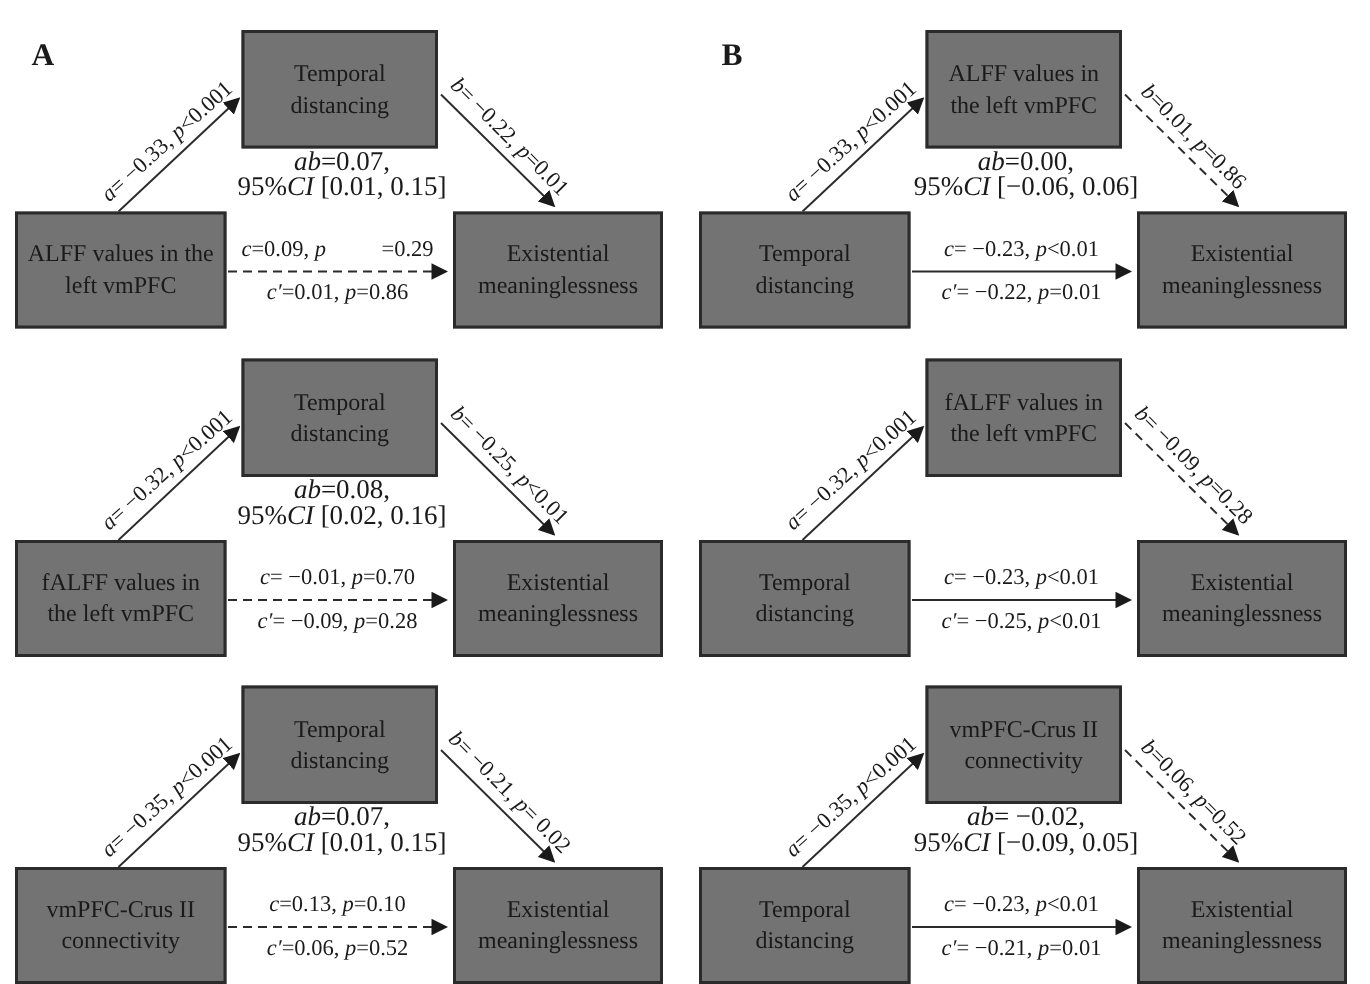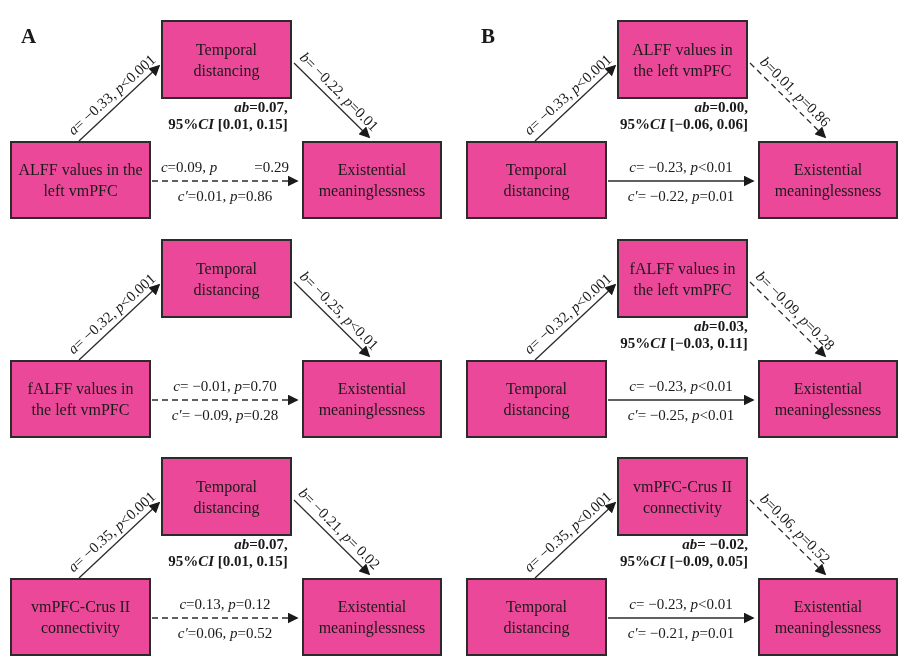--- a/index.html
+++ b/index.html
@@ -25,21 +25,21 @@
   .r0 { top: 0; }   .r1 { top: 219px; } .r2 { top: 437px; }
 
   .arrows { position: absolute; left: 0; top: 0; }
   .ln { stroke: #2b2b2b; stroke-width: 1.3; fill: none; }
   line.dashed { stroke-dasharray: 6 4; }
   .ah-path { fill: #1a1a1a; }
 
   .box {
     position: absolute;
     box-sizing: border-box;
-    background: #ec4899;
+    background: #737373;
     border: 2px solid #2b2b2b;
     display: flex;
     align-items: center;
     justify-content: center;
     text-align: center;
     font-size: 16px;
     line-height: 21px;
     padding: 2px 6px;
   }
   .med  { left: 161px; top: 20px;  width: 131px; height: 79px; }
@@ -48,25 +48,24 @@
 
   .stat { position: absolute; font-size: 15px; white-space: nowrap; }
   .a-lbl  { left: 112px; top: 95px;  transform: translate(-50%,-50%) rotate(-42deg); }
   .b-lbl  { left: 339px; top: 92px;  transform: translate(-50%,-50%) rotate(45deg); }
   .c-lbl  { left: 225px; top: 167px; transform: translate(-50%,-50%); }
   .cp-lbl { left: 225px; top: 196px; transform: translate(-50%,-50%); }
   .ab-lbl {
     position: absolute;
     left: 228px; top: 99px;
     transform: translateX(-50%);
-    text-align: right;
-    font-size: 15px;
+    text-align: center;
+    font-size: 18px;
     line-height: 17px;
     white-space: nowrap;
-    font-weight: bold;
   }
 </style>
 </head>
 <body>
 
 <div class="figure">
 
   <svg width="0" height="0" style="position:absolute" aria-hidden="true">
     <defs>
       <marker id="ah" viewBox="0 0 10 10" refX="8.5" refY="5" markerWidth="11" markerHeight="11" orient="auto-start-reverse" markerUnits="userSpaceOnUse">
@@ -113,20 +112,24 @@
         <span>Temporal distancing</span>
       </div>
     <div class="box pred">
         <span>fALFF values in the left vmPFC</span>
       </div>
     <div class="box out">
         <span>Existential meaninglessness</span>
       </div>
     <div class="stat a-lbl"><span style="font-style: italic;">a</span><span style="font-style: normal;">= −0.32, </span><span style="font-style: italic;">p</span><span style="font-style: normal;">&lt;0.001</span></div>
     <div class="stat b-lbl"><span style="font-style: italic;">b</span><span style="font-style: normal;">= −0.25, </span><span style="font-style: italic;">p</span><span style="font-style: normal;">&lt;0.01</span></div>
+    <div class="ab-lbl">
+      <div><span style="font-style: italic;">ab</span><span style="font-style: normal;">=0.08,</span></div>
+      <div><span style="font-style: italic;"></span><span style="font-style: normal;">95%</span><span style="font-style: italic;">CI</span><span style="font-style: normal;"> [0.02, 0.16]</span></div>
+    </div>
     <div class="stat c-lbl"><span style="font-style: italic;">c</span><span style="font-style: normal;">= −0.01, </span><span style="font-style: italic;">p</span><span style="font-style: normal;">=0.70</span></div>
     <div class="stat cp-lbl"><span style="font-style: italic;">c′</span><span style="font-style: normal;">= −0.09, </span><span style="font-style: italic;">p</span><span style="font-style: normal;">=0.28</span></div>
   </div>
 
   <div class="cell cA r2">
     <svg class="arrows" width="456" height="219" viewBox="0 0 456 219">
       <line class="ln" x1="79" y1="141" x2="159" y2="66" marker-end="url(#ah)"></line>
       <line class="ln solid" x1="294" y1="63" x2="369" y2="137" marker-end="url(#ah)"></line>
       <line class="ln dashed" x1="152" y1="181" x2="297" y2="181" marker-end="url(#ah)"></line>
     </svg>
@@ -138,21 +141,21 @@
       </div>
     <div class="box out">
         <span>Existential meaninglessness</span>
       </div>
     <div class="stat a-lbl"><span style="font-style: italic;">a</span><span style="font-style: normal;">= −0.35, </span><span style="font-style: italic;">p</span><span style="font-style: normal;">&lt;0.001</span></div>
     <div class="stat b-lbl"><span style="font-style: italic;">b</span><span style="font-style: normal;">= −0.21, </span><span style="font-style: italic;">p</span><span style="font-style: normal;">= 0.02</span></div>
     <div class="ab-lbl">
       <div><span style="font-style: italic;">ab</span><span style="font-style: normal;">=0.07,</span></div>
       <div><span style="font-style: italic;"></span><span style="font-style: normal;">95%</span><span style="font-style: italic;">CI</span><span style="font-style: normal;"> [0.01, 0.15]</span></div>
     </div>
-    <div class="stat c-lbl"><span style="font-style: italic;">c</span><span style="font-style: normal;">=0.13, </span><span style="font-style: italic;">p</span><span style="font-style: normal;">=0.12</span></div>
+    <div class="stat c-lbl"><span style="font-style: italic;">c</span><span style="font-style: normal;">=0.13, </span><span style="font-style: italic;">p</span><span style="font-style: normal;">=0.10</span></div>
     <div class="stat cp-lbl"><span style="font-style: italic;">c′</span><span style="font-style: normal;">=0.06, </span><span style="font-style: italic;">p</span><span style="font-style: normal;">=0.52</span></div>
   </div>
 
   <div class="cell cB r0">
     <svg class="arrows" width="456" height="219" viewBox="0 0 456 219">
       <line class="ln" x1="79" y1="141" x2="159" y2="66" marker-end="url(#ah)"></line>
       <line class="ln dashed" x1="294" y1="63" x2="369" y2="137" marker-end="url(#ah)"></line>
       <line class="ln solid" x1="152" y1="181" x2="297" y2="181" marker-end="url(#ah)"></line>
     </svg>
     <div class="box med">
@@ -184,24 +187,20 @@
         <span>fALFF values in the left vmPFC</span>
       </div>
     <div class="box pred">
         <span>Temporal distancing</span>
       </div>
     <div class="box out">
         <span>Existential meaninglessness</span>
       </div>
     <div class="stat a-lbl"><span style="font-style: italic;">a</span><span style="font-style: normal;">= −0.32, </span><span style="font-style: italic;">p</span><span style="font-style: normal;">&lt;0.001</span></div>
     <div class="stat b-lbl"><span style="font-style: italic;">b</span><span style="font-style: normal;">= −0.09, </span><span style="font-style: italic;">p</span><span style="font-style: normal;">=0.28</span></div>
-    <div class="ab-lbl">
-      <div><span style="font-style: italic;">ab</span><span style="font-style: normal;">=0.03,</span></div>
-      <div><span style="font-style: italic;"></span><span style="font-style: normal;">95%</span><span style="font-style: italic;">CI</span><span style="font-style: normal;"> [−0.03, 0.11]</span></div>
-    </div>
     <div class="stat c-lbl"><span style="font-style: italic;">c</span><span style="font-style: normal;">= −0.23, </span><span style="font-style: italic;">p</span><span style="font-style: normal;">&lt;0.01</span></div>
     <div class="stat cp-lbl"><span style="font-style: italic;">c′</span><span style="font-style: normal;">= −0.25, </span><span style="font-style: italic;">p</span><span style="font-style: normal;">&lt;0.01</span></div>
   </div>
 
   <div class="cell cB r2">
     <svg class="arrows" width="456" height="219" viewBox="0 0 456 219">
       <line class="ln" x1="79" y1="141" x2="159" y2="66" marker-end="url(#ah)"></line>
       <line class="ln dashed" x1="294" y1="63" x2="369" y2="137" marker-end="url(#ah)"></line>
       <line class="ln solid" x1="152" y1="181" x2="297" y2="181" marker-end="url(#ah)"></line>
     </svg>

